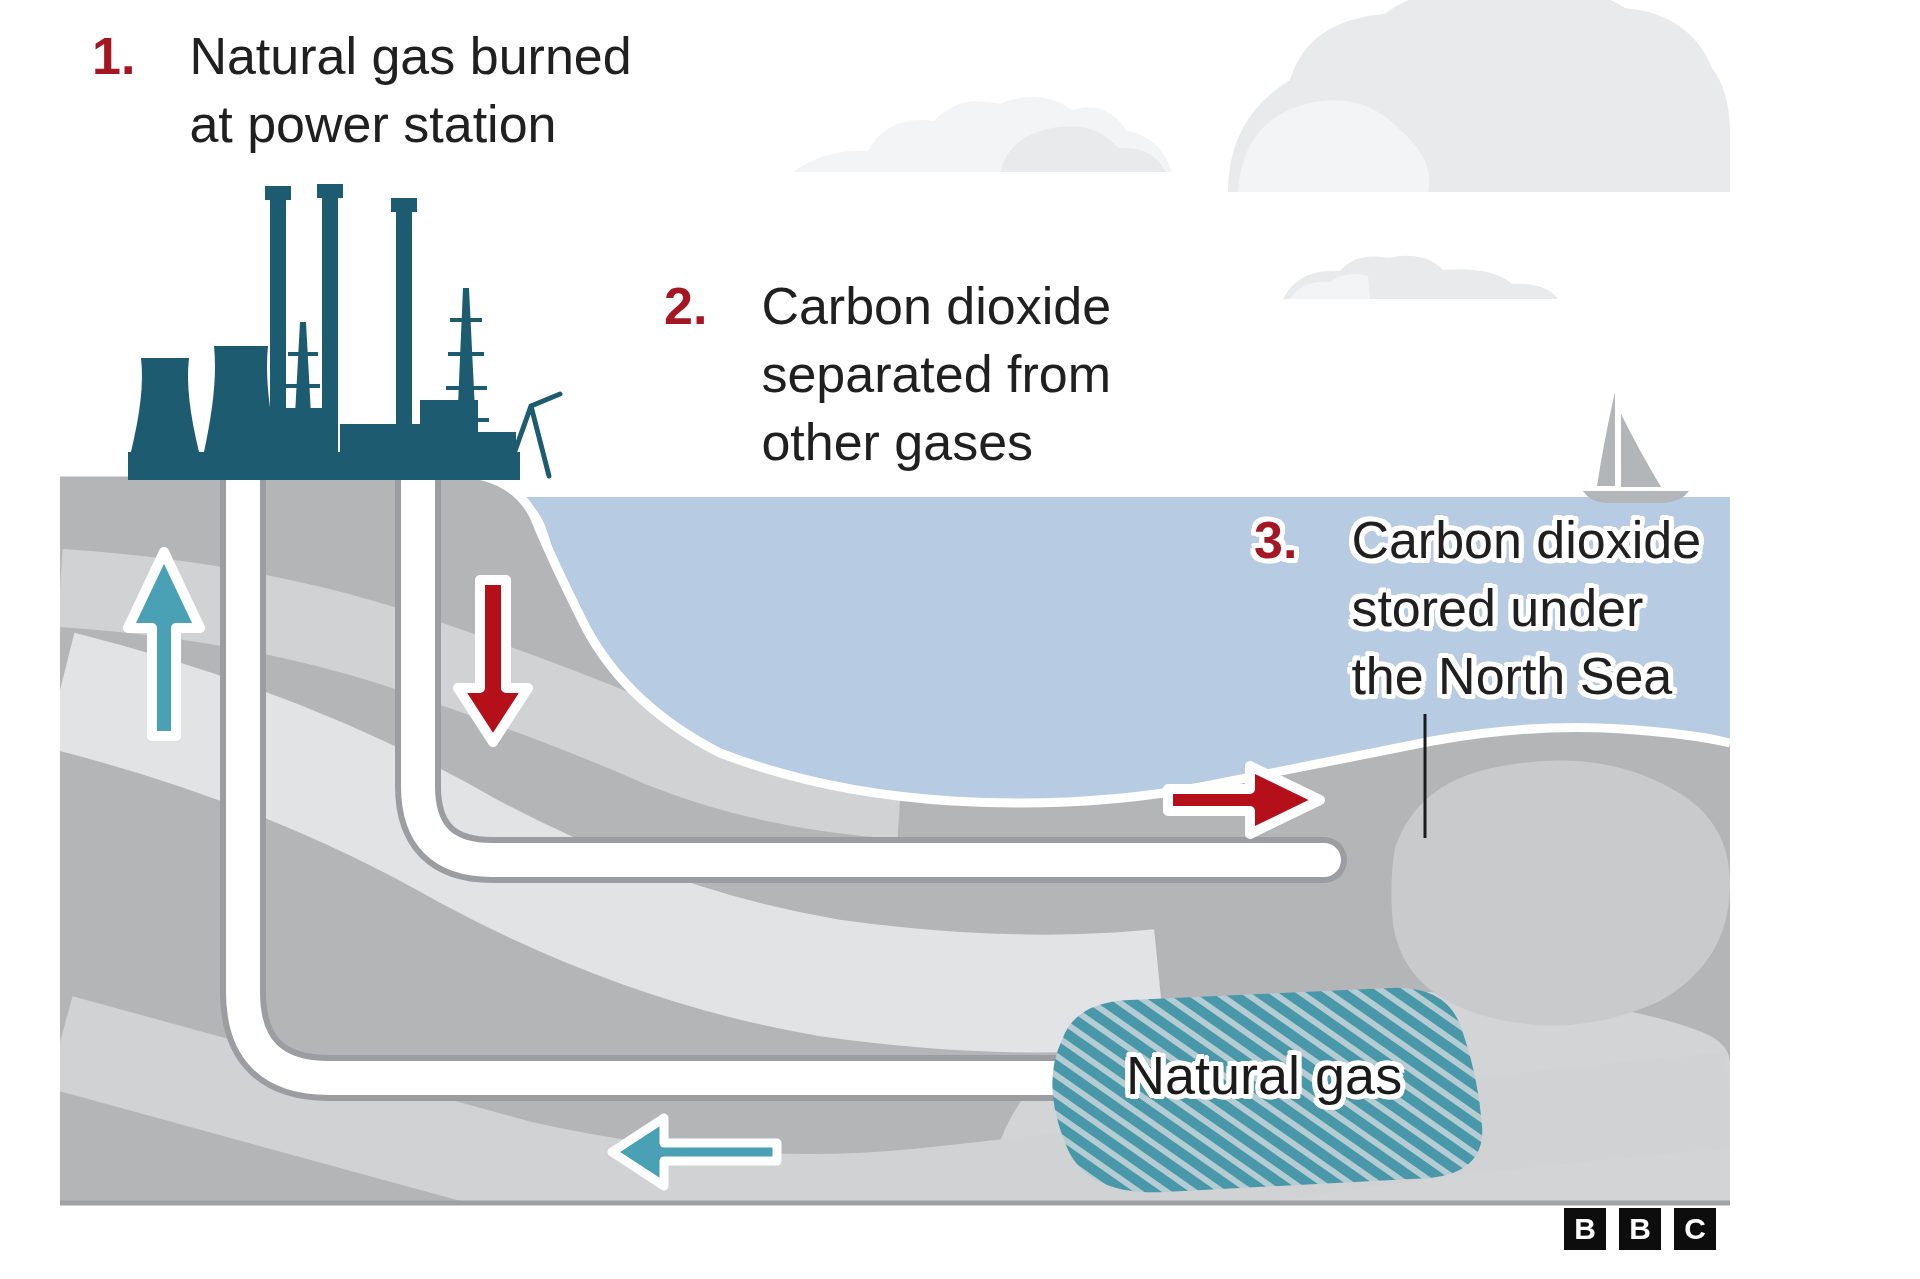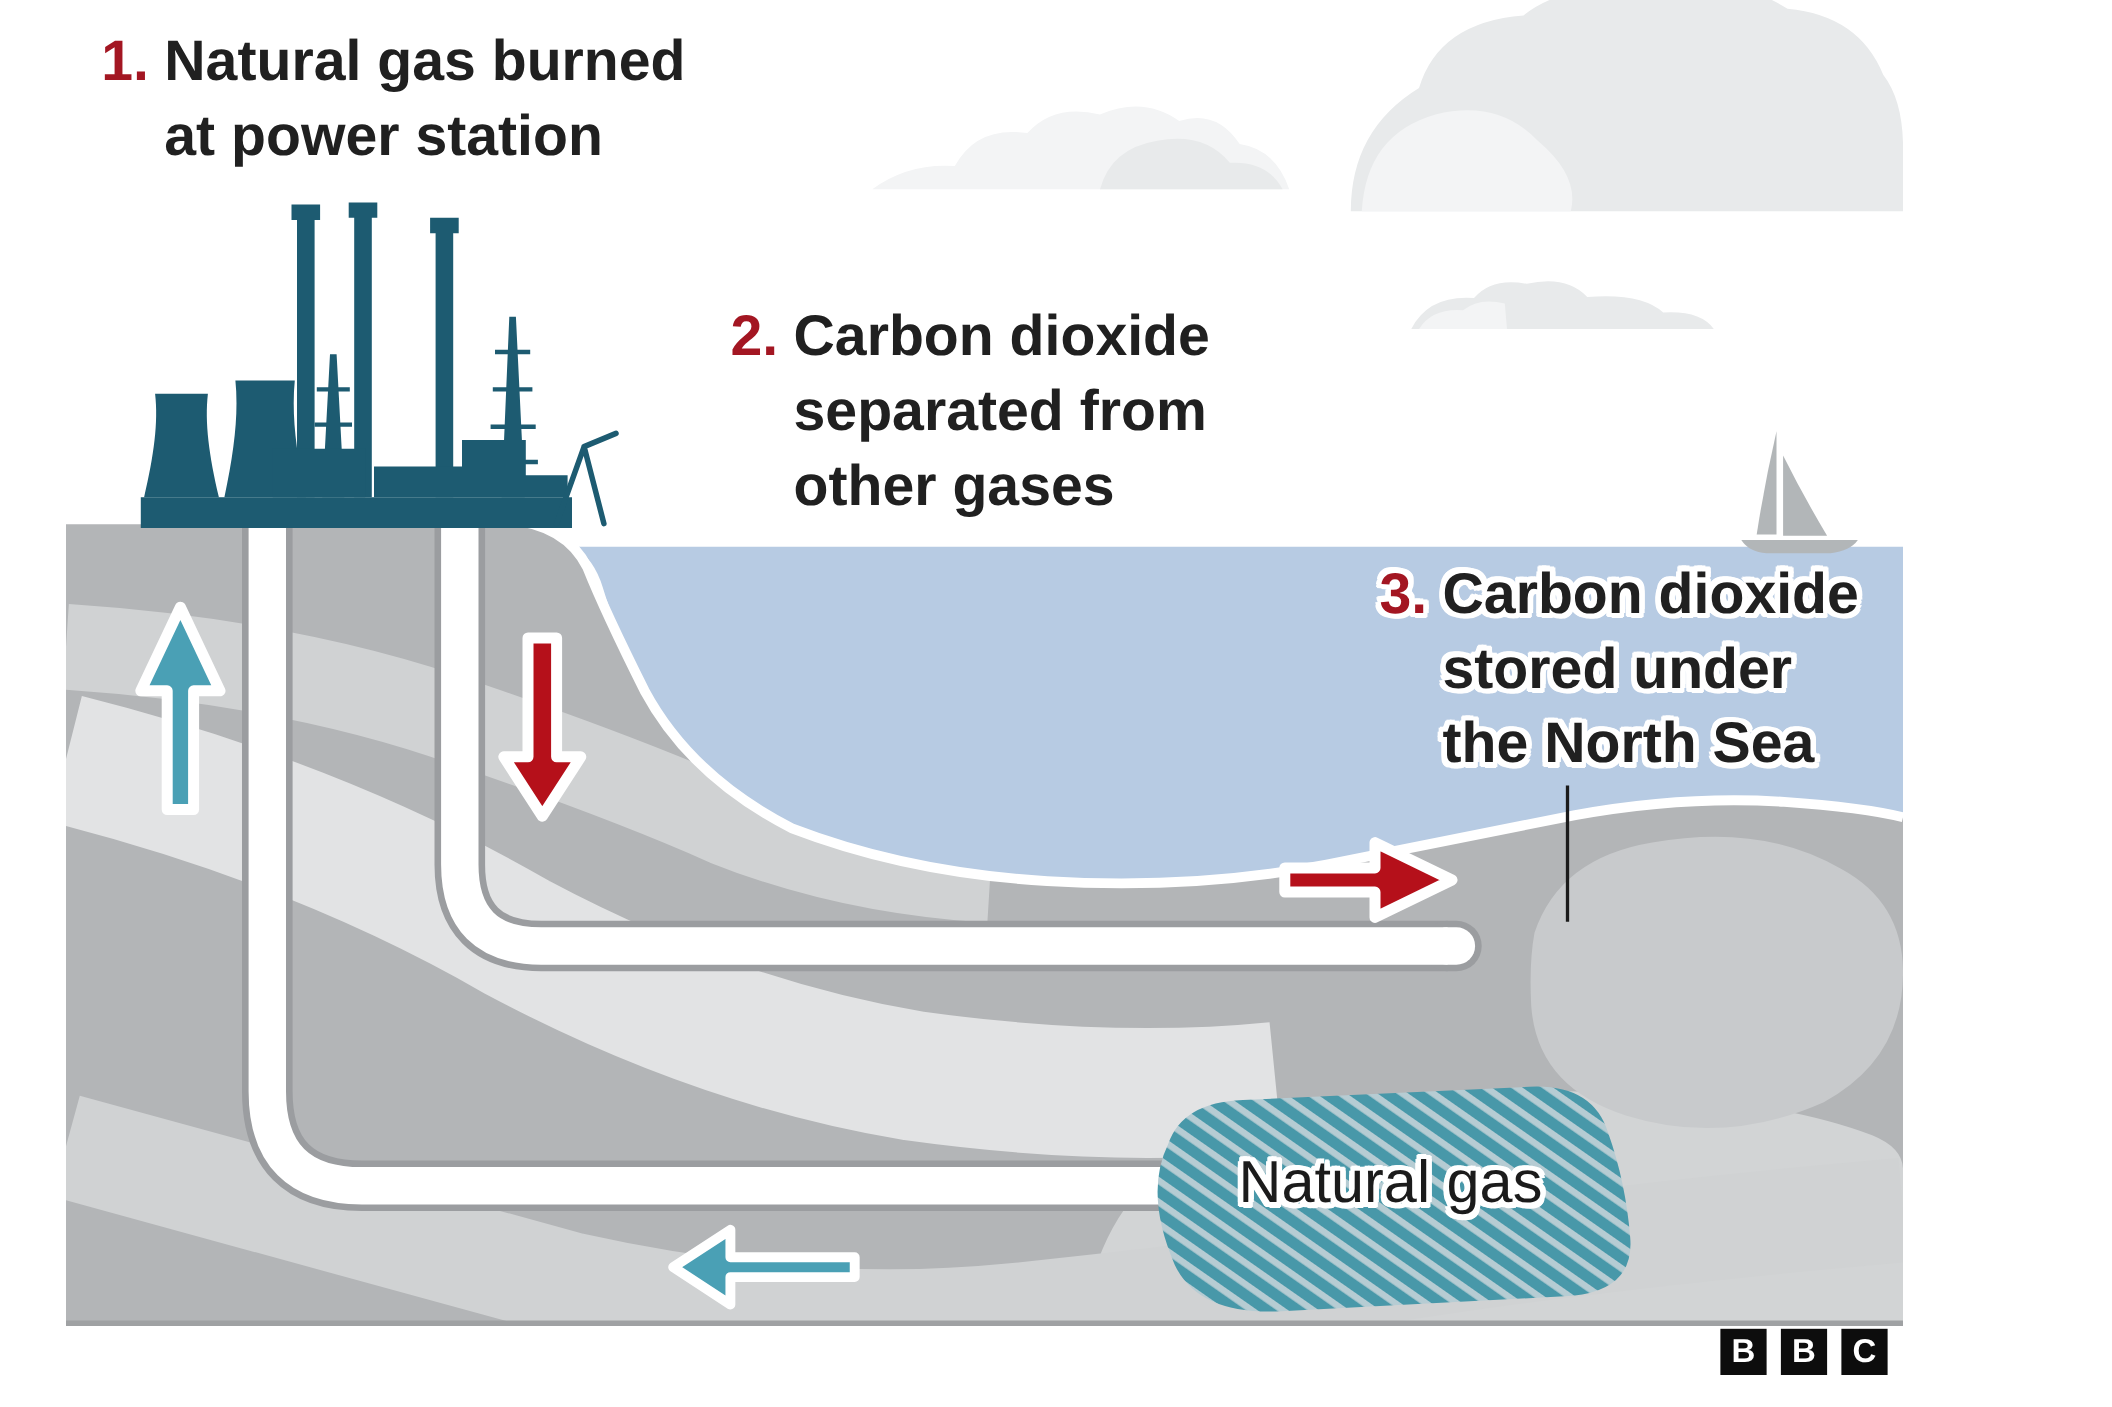--- a/index.html
+++ b/index.html
@@ -2,21 +2,21 @@
 <html><head>
 <meta charset="utf-8">
 <style>
   html,body{margin:0;padding:0;background:#ffffff;}
   .stage{position:relative;width:1920px;height:1279px;background:#ffffff;overflow:hidden;
          font-family:"Liberation Sans",sans-serif;}
   .stage svg{position:absolute;left:0;top:0;}
   .step{position:absolute;display:flex;align-items:flex-start;font-size:52px;line-height:68px;
         color:#202020;}
   .step-num{font-weight:700;color:#a31622;margin-right:14px;}
-  .step-text{white-space:pre-line;font-weight:700;}
+  .step-text{white-space:pre-line;font-weight:400;margin-left:40px;}
   .outlined{text-shadow:-4px -4px 0 #fff,4px -4px 0 #fff,-4px 4px 0 #fff,4px 4px 0 #fff,
             -5px 0 0 #fff,5px 0 0 #fff,0 -5px 0 #fff,0 5px 0 #fff,
             -3px -5px 0 #fff,3px 5px 0 #fff,5px -3px 0 #fff,-5px 3px 0 #fff;}
   #step1{left:92px;top:22px;}
   #step2{left:664px;top:272px;}
   #step3{left:1254px;top:506px;}
   .reservoir-label{position:absolute;left:1092px;top:1044px;font-size:54px;font-weight:400;
         color:#1b1b1b;padding-left:34px;}
   .source{position:absolute;left:94px;top:1210px;font-size:38px;color:#3a3a3a;font-weight:400;}
   .bbc-logo{position:absolute;left:1564px;top:1208px;display:flex;gap:13px;}

